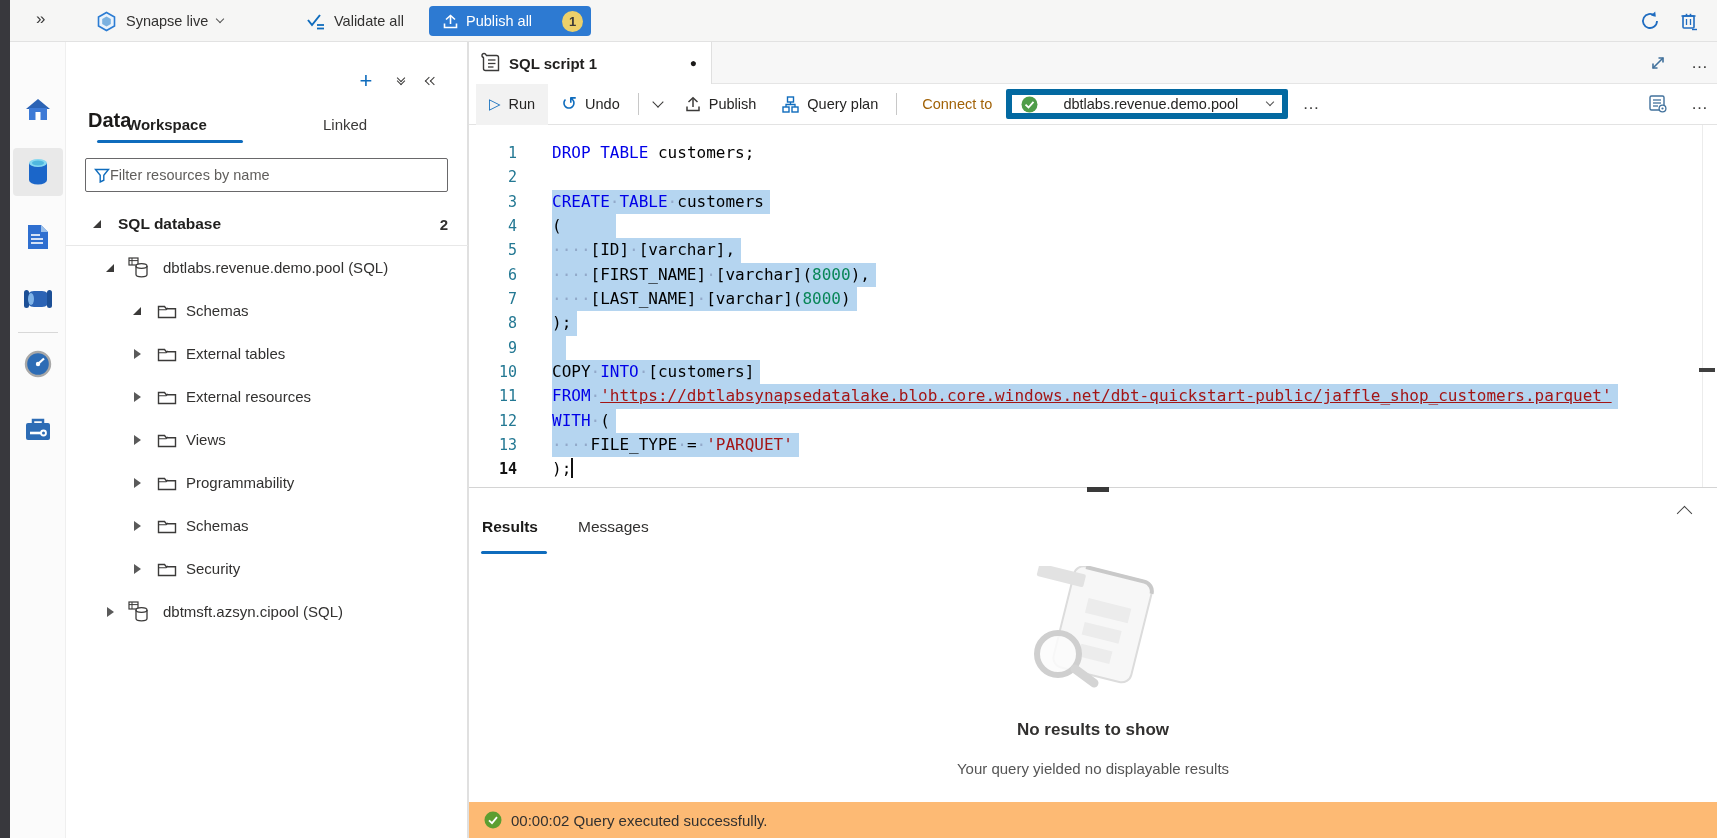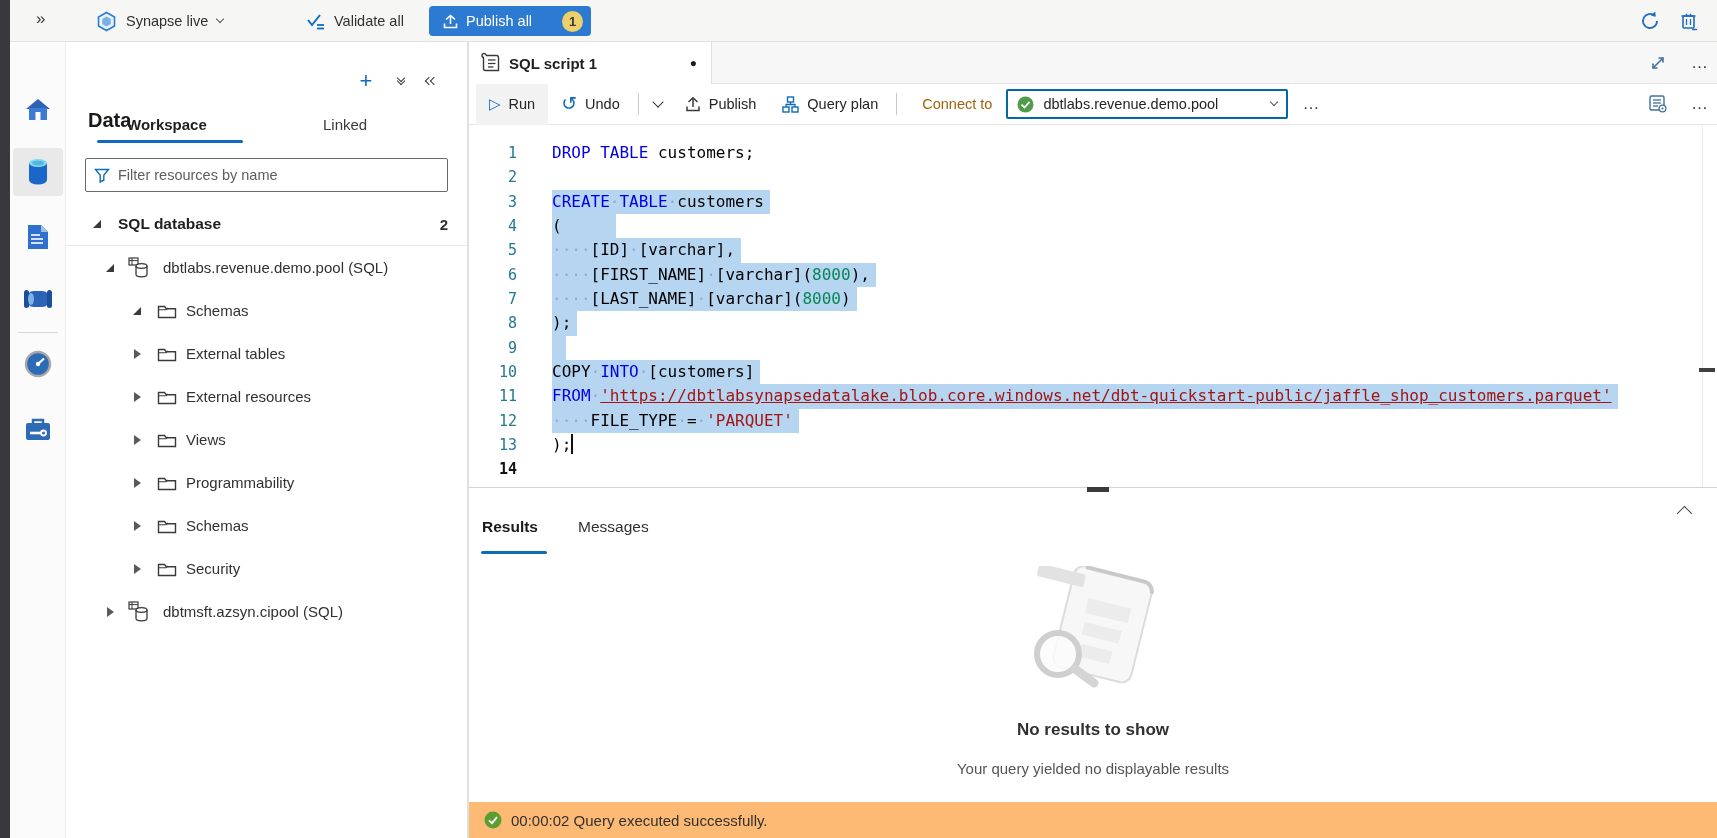--- a/index.html
+++ b/index.html
@@ -34,21 +34,21 @@
 
   
   .panel { position:absolute; left:66px; top:42px; width:402px; height:796px; background:#fff; border-right:1px solid #e0e0e0; }
   .panel-title { position:absolute; left:22px; top:67px; font-size:20px; font-weight:600; color:#1b1a19; }
   .panel-hicon { position:absolute; top:26px; width:26px; height:26px; display:flex; align-items:center; justify-content:center; cursor:pointer; color:#3b3a39; }
   .plus-icon { font-size:22px; color:#0f6cbd; font-weight:400; line-height:20px; }
   .dbl-chev { display:flex; flex-direction:column; gap:1px; align-items:center; }
   .panel-tab { position:absolute; top:74px; font-size:15px; color:#3b3a39; cursor:pointer; }
   .panel-tab.active { font-weight:600; color:#201f1e; }
   .tab-underline { position:absolute; left:31px; top:98px; width:146px; height:3px; background:#0f6cbd; border-radius:2px; }
-  .filter-box { position:absolute; left:19px; top:116px; width:363px; height:34px; border:1px solid #69686a; border-radius:2px; background:#fff; display:flex; align-items:center; padding:0 8px; gap:8px; }
+  .filter-box { position:absolute; left:19px; top:116px; width:363px; height:34px; border:1px solid #69686a; border-radius:2px; background:#fff; display:flex; align-items:center; padding:0 8px; }
   .filter-box input { border:none; outline:none; flex:1; font-size:14.5px; font-family:"Liberation Sans",sans-serif; color:#323130; background:transparent; }
   .filter-box input::placeholder { color:#605e5c; }
   .tree { position:absolute; left:0; top:161px; width:402px; }
   .tree-row { display:flex; align-items:center; height:43px; font-size:15px; color:#323130; cursor:pointer; }
   .tree-row.top { font-weight:600; font-size:15.5px; color:#201f1e; border-bottom:1px solid #e8e8e8; }
   .tree-row.lvl0 { padding-left:24px; }
   .tree-row.lvl1 { padding-left:37px; }
   .tree-row.lvl2 { padding-left:64px; }
   .caret { width:14px; display:flex; justify-content:center; align-items:center; flex:none; }
   .caret i { display:block; }
@@ -72,21 +72,21 @@
   .more-glyph { font-size:17px; color:#3b3a39; letter-spacing:1px; }
 
   .toolbar { position:absolute; left:0; top:42px; width:100%; height:41px; background:#fff; border-bottom:1px solid #e3e3e3; display:flex; align-items:center; padding-left:7px; }
   .tb-btn { display:flex; align-items:center; gap:8px; height:41px; padding:0 13px; font-size:14.5px; color:#252423; cursor:pointer; white-space:nowrap; }
   .tb-btn.hover { background:#f2f2f2; }
   .tb-glyph-run { color:#0f6cbd; font-size:15px; }
   .tb-glyph-undo { color:#0f6cbd; font-size:19px; line-height:14px; }
   .tb-divider { width:1px; height:22px; background:#c8c8c8; margin:0 5px; flex:none; }
   .tb-chev-btn { width:28px; height:41px; display:flex; align-items:center; justify-content:center; cursor:pointer; }
   .connect-label { font-weight:400; font-size:14.5px; color:#a16207; margin:0 14px 0 20px; white-space:nowrap; }
-  .connection-dd { width:282px; height:30px; border:2px solid #0369a1; border-radius:2px; background:#fff; display:flex; align-items:center; gap:9px; padding:0 9px; cursor:pointer; }
+  .connection-dd { width:282px; height:30px; border:6px solid #0369a1; border-radius:2px; background:#fff; display:flex; align-items:center; gap:25px; padding:0 9px; cursor:pointer; }
   .connection-dd .conn-text { font-size:14.5px; color:#252423; white-space:nowrap; overflow:hidden; flex:1; }
   .tb-more { width:30px; text-align:center; cursor:pointer; margin-left:8px; }
 
   
   .editor { position:absolute; left:0; top:83px; width:100%; height:362px; background:#fff; display:flex; overflow:hidden; }
   .gutter { width:62px; flex:none; padding-top:16px; font-family:"DejaVu Sans Mono", monospace; font-size:15px; color:#237893; }
   .ln { height:24.35px; line-height:24.35px; text-align:right; padding-right:14px; }
   .ln.active { color:#131313; font-weight:bold;padding-left:8px; }
   .codearea { flex:1; padding-top:16px; margin-left:21px; font-family:"DejaVu Sans Mono", monospace; font-size:16px; color:#000; }
   .code-line { height:24.35px; line-height:24.35px; white-space:pre; }
@@ -479,20 +479,21 @@
           <div class="code-line"><span class="seg"></span></div>
           <div class="code-line"><span class="seg sel"><span class="tk-kw">CREATE</span><span class="tk-ws">·</span><span class="tk-kw">TABLE</span><span class="tk-ws">·</span><span class="tk-id">customers</span></span></div>
           <div class="code-line"><span class="seg sel"><span class="tk-id">(</span></span></div>
           <div class="code-line"><span class="seg sel"><span class="tk-ws">····</span><span class="tk-id">[ID]</span><span class="tk-ws">·</span><span class="tk-id">[varchar],</span></span></div>
           <div class="code-line"><span class="seg sel"><span class="tk-ws">····</span><span class="tk-id">[FIRST_NAME]</span><span class="tk-ws">·</span><span class="tk-id">[varchar](</span><span class="tk-num">8000</span><span class="tk-id">),</span></span></div>
           <div class="code-line"><span class="seg sel"><span class="tk-ws">····</span><span class="tk-id">[LAST_NAME]</span><span class="tk-ws">·</span><span class="tk-id">[varchar](</span><span class="tk-num">8000</span><span class="tk-id">)</span></span></div>
           <div class="code-line"><span class="seg sel"><span class="tk-id">);</span></span></div>
           <div class="code-line"><span class="seg sel"></span></div>
           <div class="code-line"><span class="seg sel"><span class="tk-id">COPY</span><span class="tk-ws">·</span><span class="tk-kw">INTO</span><span class="tk-ws">·</span><span class="tk-id">[customers]</span></span></div>
           <div class="code-line"><span class="seg sel"><span class="tk-kw">FROM</span><span class="tk-ws">·</span><span class="tk-str link">'https://dbtlabsynapsedatalake.blob.core.windows.net/dbt-quickstart-public/jaffle_shop_customers.parquet'</span></span></div>
+          <div class="code-line"><span class="seg sel"><span class="tk-kw">WITH</span><span class="tk-ws">·</span><span class="tk-id">(</span></span></div>
           <div class="code-line"><span class="seg sel"><span class="tk-ws">····</span><span class="tk-id">FILE_TYPE</span><span class="tk-ws">·</span><span class="tk-id">=</span><span class="tk-ws">·</span><span class="tk-str">'PARQUET'</span></span></div>
           <div class="code-line"><span class="seg"><span class="tk-id">);</span></span><span class="cursor"></span></div>
         </div>
     </div>
     <div class="vscroll"></div>
     <div class="vscroll-thumb"></div>
     <div class="gripper"></div>
 
     <section class="results">
       <span class="res-tab active" style="left:13px">Results</span>

